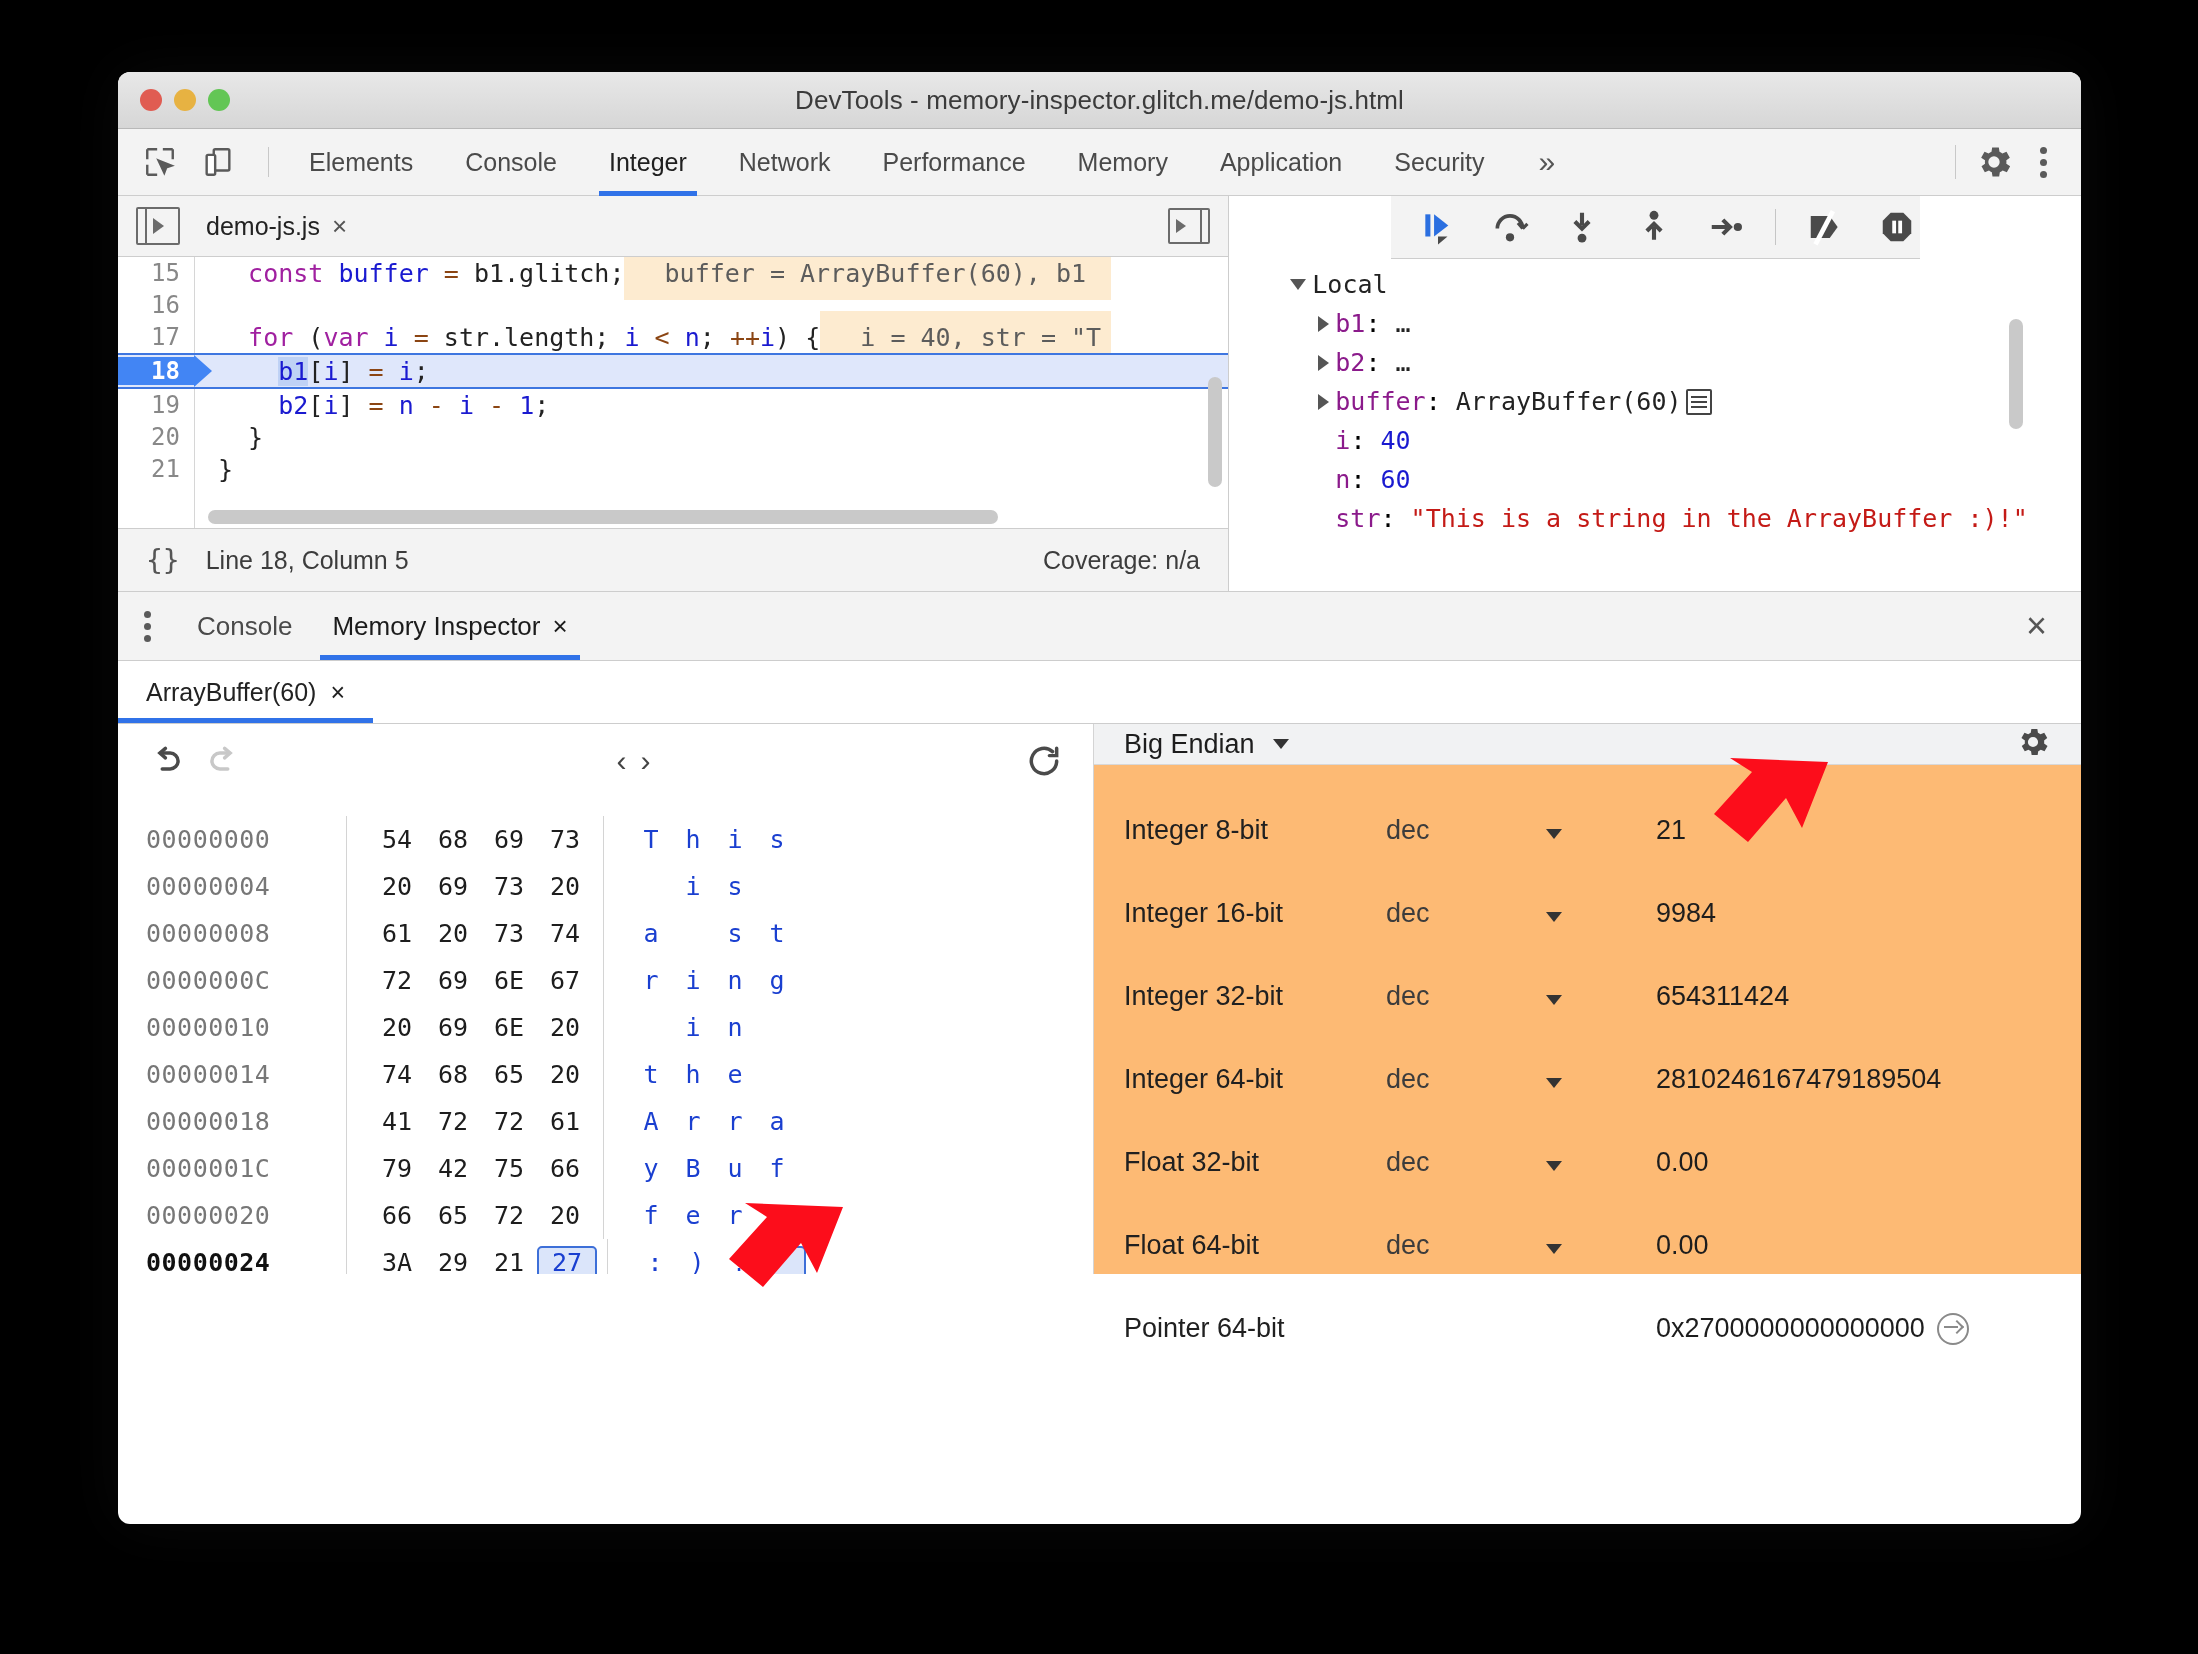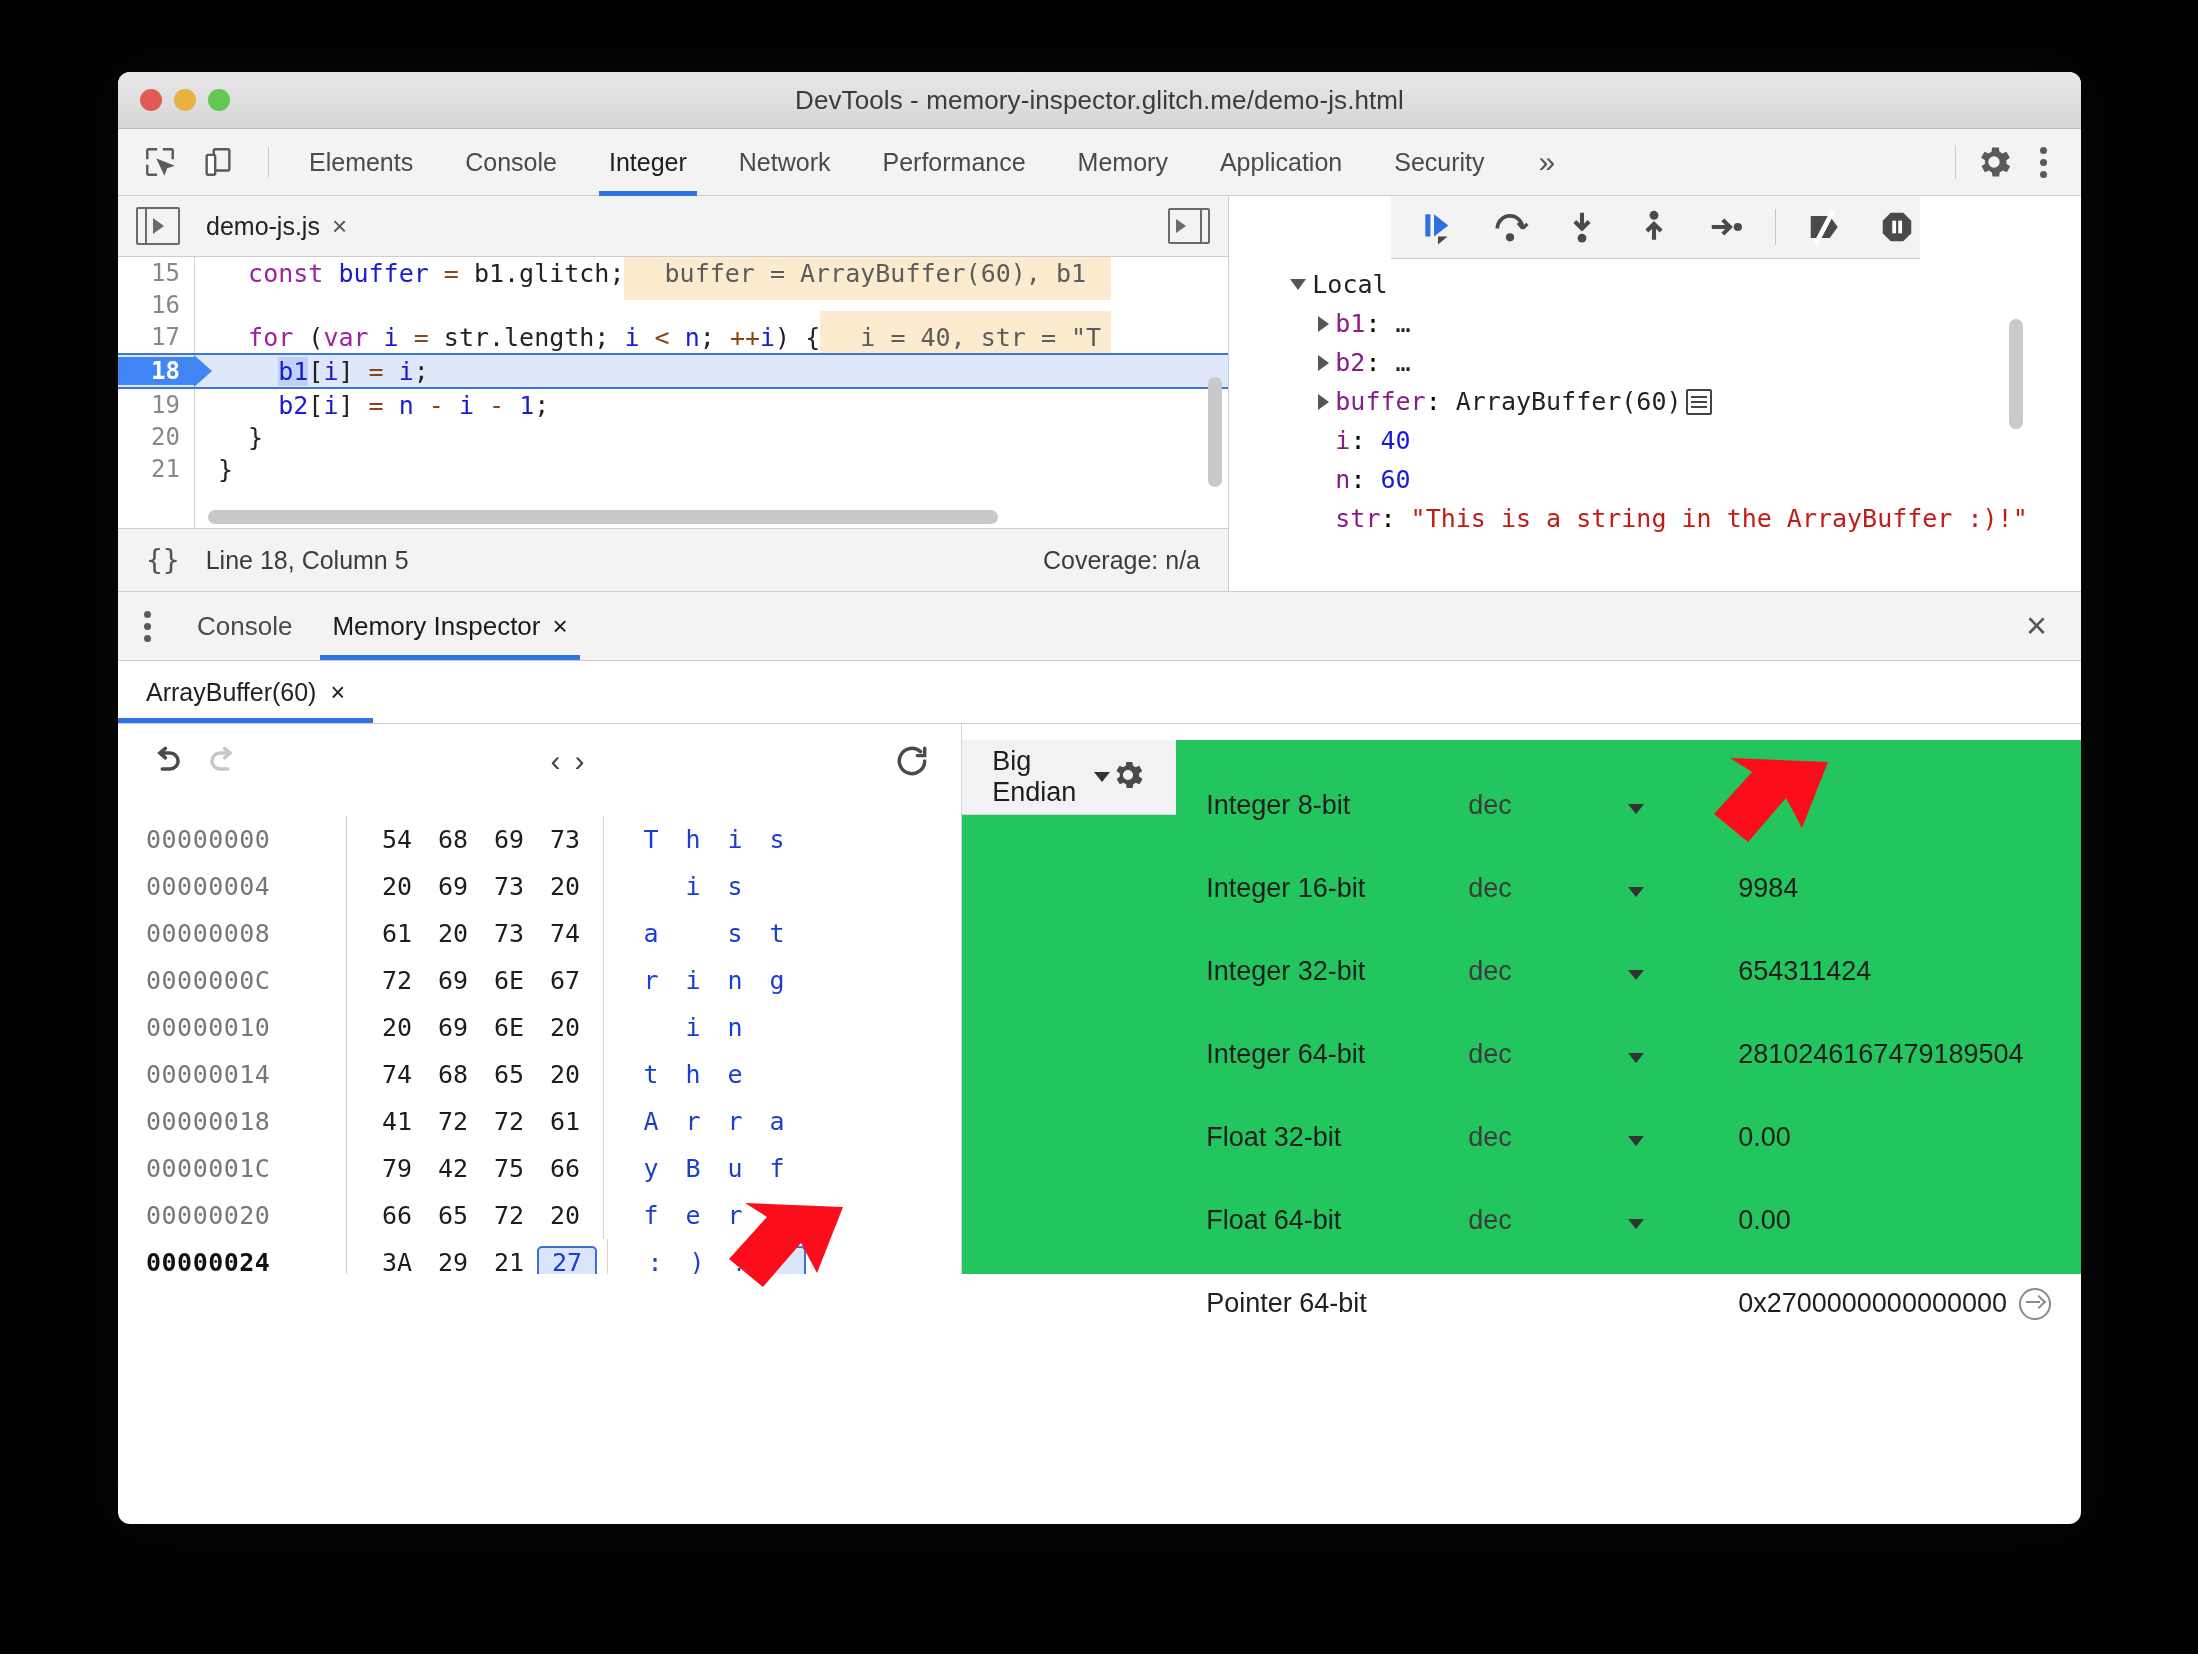--- a/index.html
+++ b/index.html
@@ -389,21 +389,21 @@
   .hx-ascii { display: flex; margin-left: 4px; }
   .ch {
     width: 42px; text-align: center; color: #1a3fd0;
     padding: 2px 0;
   }
   .ch.sel {
     background: #dbe5fa;
     border: 2px solid #3d6fd8; border-radius: 5px;
     padding: 0;
   }
-  .mi-right { flex: 1; display: flex; flex-direction: row; background: #22c55e; margin-top: 16px; }
+  .mi-right { flex: 1; display: flex; flex-direction: column; background: #fdba74; }
   .vi-header {
     height: 74px;
     display: flex; align-items: center;
     padding: 0 30px;
     border-bottom: 1px solid #d8d8d8;
     background: #f1f2f3;
   }
   .endian {
     display: flex; align-items: center; gap: 18px;
     font-size: 27px; color: #1d1d1d;

